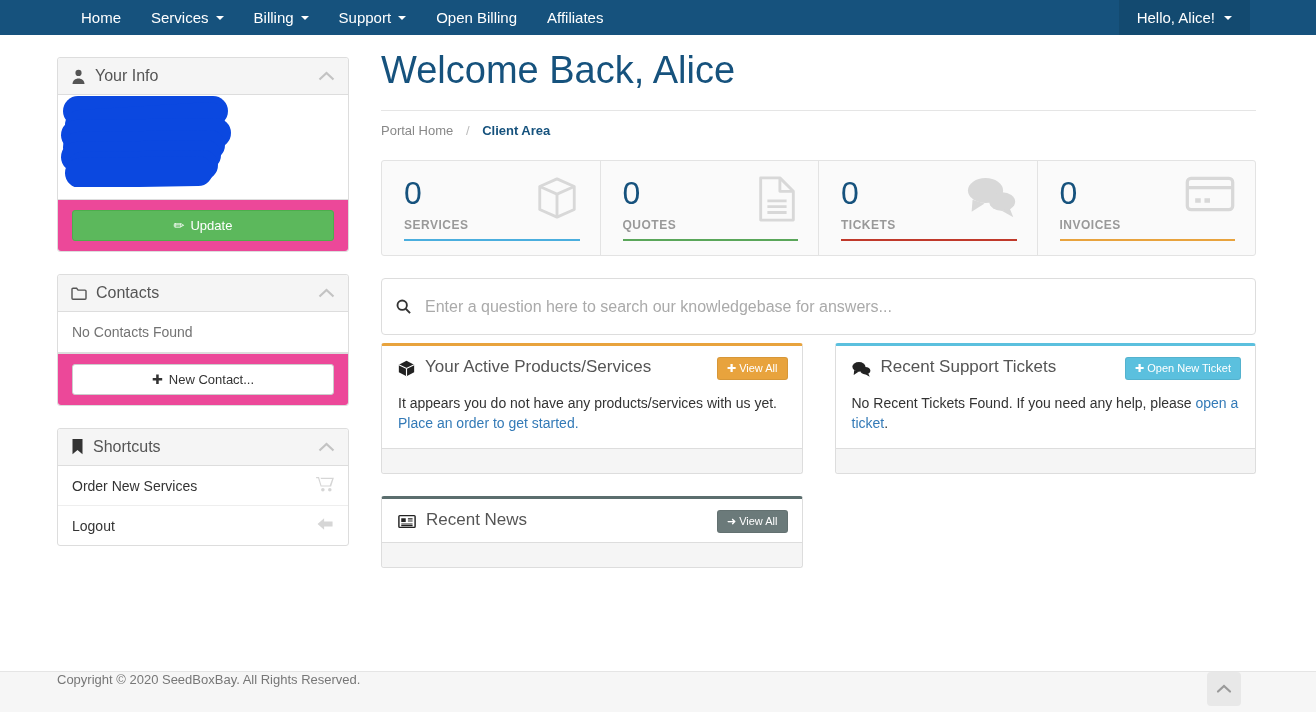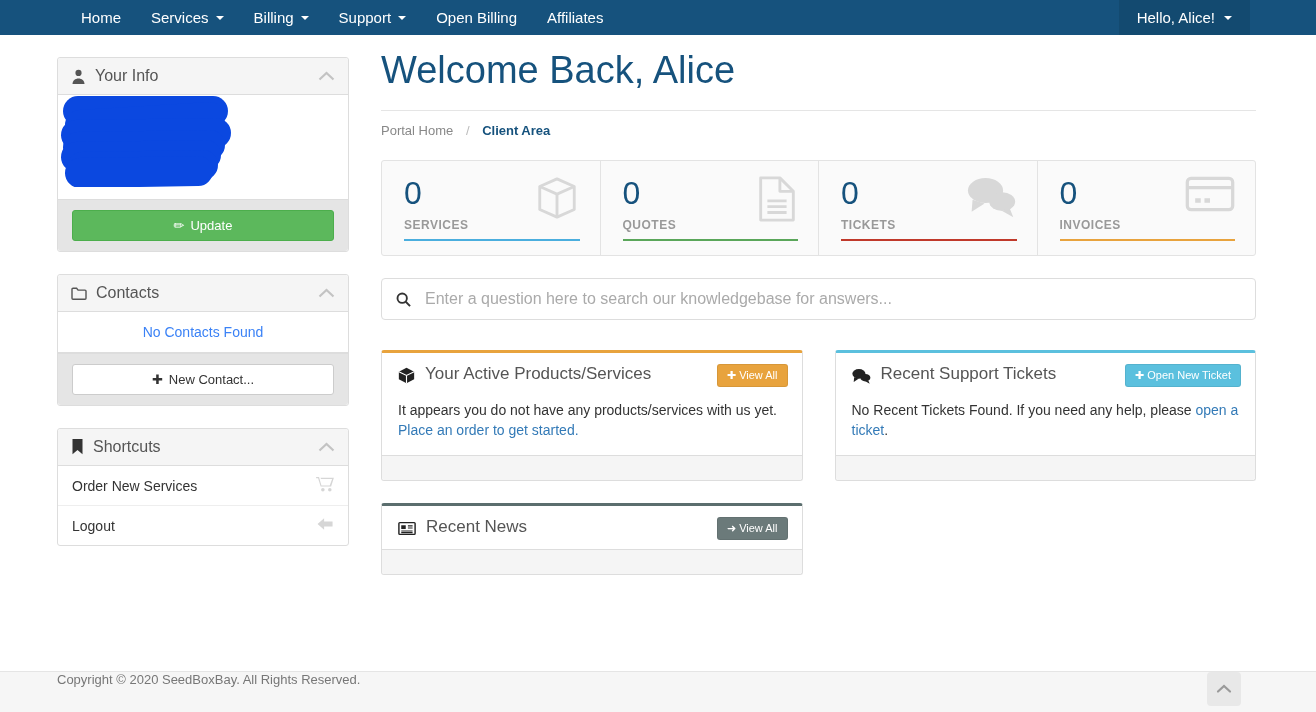--- a/index.html
+++ b/index.html
@@ -89,43 +89,42 @@
     margin-left:auto;
     color:#c3c3c3;
     font-size:17px;
     line-height:1;
     cursor:pointer;
   }
   .panel-icon { color:#555; display:inline-flex; align-items:center; }
 
   .panel-body { padding:12px 14px; }
   .panel-foot {
-    background:#e5e5e5;
+    background:#ec4899;
     border-top:1px solid #ddd;
     padding:10px 14px;
     border-radius:0 0 3px 3px;
   }
   .list-row {
     padding:10px 14px;
     border-bottom:1px solid #eee;
     display:flex;
     align-items:center;
     font-size:14px;
     color:#333;
     cursor:pointer;
   }
   .list-row:last-child { border-bottom:none; }
   .list-row .row-icon { margin-left:auto; color:#d6d6d6; }
   .no-contacts {
     padding:12px 14px;
     font-size:14px;
-    color:#3b82f6;
+    color:#737373;
     border-bottom:1px solid #ddd;
     background:#fff;
-    text-align:center;
   }
 
   .btn {
     display:block; width:100%;
     text-align:center;
     border-radius:3px;
     font-size:13px;
     padding:7px 10px;
     cursor:pointer;
     border:1px solid transparent;
@@ -192,23 +191,23 @@
     color:#d8d8d8;
   }
 
   
   .searchbox {
     display:flex;
     align-items:center;
     border:1px solid #ddd;
     border-radius:4px;
     background:#fff;
-    height:42px;
+    height:57px;
     padding:0 14px;
-    margin-bottom:30px;
+    margin-bottom:8px;
   }
   .searchbox .sicn { color:#444; margin-right:12px; display:flex; }
   .searchbox input {
     border:none; outline:none;
     flex:1;
     font-size:16px;
     font-family:inherit;
     color:#555;
     background:transparent;
   }

